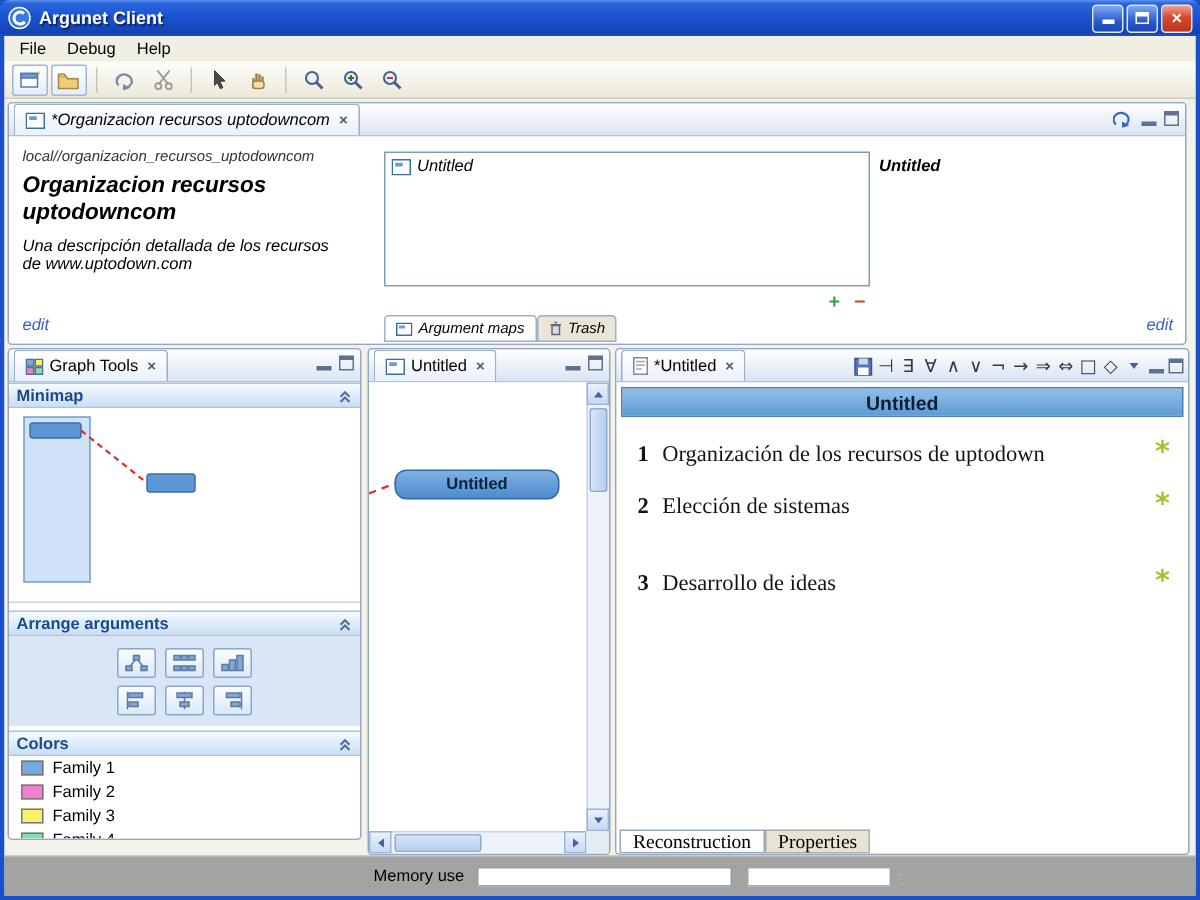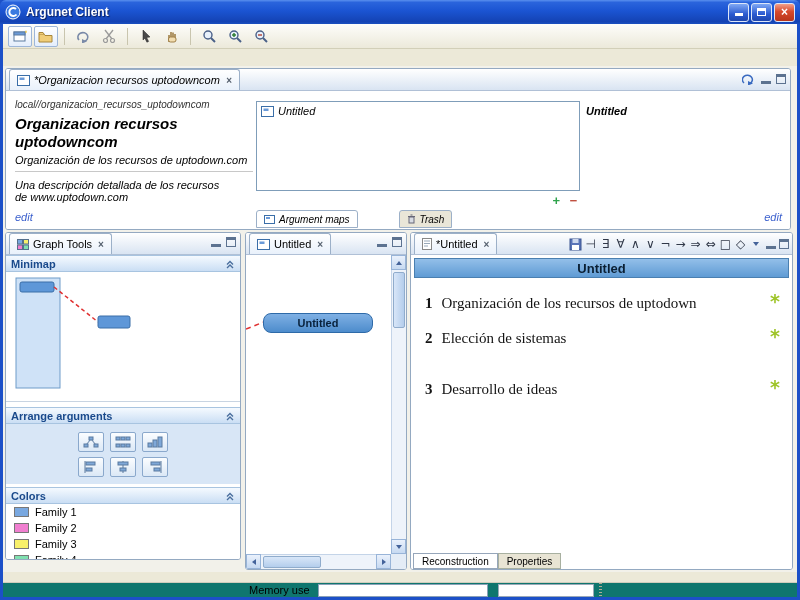--- a/index.html
+++ b/index.html
@@ -58,21 +58,21 @@
   .esub { font-size:11px; padding-bottom:5px; border-bottom:1px solid #c8c8c8; white-space:nowrap; overflow:hidden; }
   .edesc { margin-top:7px; width:205px; }
   .edit-l { position:absolute; left:9px; bottom:6px; }
   .maps-box { position:absolute; left:250px; top:10px; width:324px; height:90px;
     border:1px solid #7f9db9; background:#fff; overflow:hidden; }
   .map-item { display:flex; align-items:center; gap:4px; padding:3px 4px; }
   .pm-row { position:absolute; left:250px; top:102px; width:324px; text-align:right; }
   .pm { display:inline-block; width:14px; font-weight:bold; font-size:13px; text-align:center; }
   .pm.add { color:#2fa34c; }
   .pm.rem { color:#c05040; }
-  .subtabs { position:absolute; left:250px; top:119px; display:flex; align-items:flex-end;gap:41px; }
+  .subtabs { position:absolute; left:250px; top:119px; display:flex; align-items:flex-end; }
   .subtab { height:18px; display:flex; align-items:center; gap:4px; padding:0 7px;
     border:1px solid #9cb0c8; border-radius:3px 3px 0 0; background:#e9e6d8; font-size:10px; }
   .subtab.sel { background:#fff; font-weight:normal; }
   .selpanel { position:absolute; left:580px; top:9px; right:8px; bottom:4px; }
   .sel-head { color:#4a6fa5; }
   .sel-val { font-weight:bold; margin-top:5px; }
   .edit-r { position:absolute; right:0; bottom:2px; }
 
   
   .gt { left:2px; top:166px; width:236px; height:328px; }
@@ -116,26 +116,26 @@
   .rc-header { margin:3px; height:20px; background:linear-gradient(#93bfe9,#5f9bd4); border:1px solid #4a7fb0;
     display:flex; align-items:center; justify-content:center; font-weight:bold; font-size:13px; color:#0a1f33; }
   .rc-items { padding:14px 12px 0 14px; font-family:"Liberation Serif", serif; font-size:15px; color:#141414; }
   .ritem { display:flex; align-items:baseline; }
   .ritem + .ritem { margin-top:18px; }
   .ritem.gap { margin-top:34px; }
   .rnum { font-weight:bold; margin-right:9px; }
   .rtext { flex:1; }
   .rstar { color:#9ec428; font-size:19px; font-weight:bold; font-family:"DejaVu Sans",sans-serif; line-height:10px; }
   .rc-tabs { position:absolute; bottom:0; left:2px; display:flex; }
-  .rctab { height:16px; padding:1px 8px; font-size:10px; border:1px solid #a8b0a0; background:#e8e4d4;
-    display:flex; align-items:center; }
+  .rctab { height:16px; padding:1px 8px; font-size:13px; border:1px solid #a8b0a0; background:#e8e4d4;
+    display:flex; align-items:center;font-family:Liberation Serif, serif; }
   .rctab.sel { background:#fff; border-color:#96a6ba; }
 
   
-  .status { position:absolute; left:0; right:0; bottom:0; height:15px; background:#0f766e;
+  .status { position:absolute; left:0; right:0; bottom:0; height:27px; background:#a3a3a3;
     border-top:1px solid #d0cdbd; display:flex; align-items:center; }
   .grip { width:3px; height:15px; background:repeating-linear-gradient(180deg,#b0ac98 0 1px,transparent 1px 3px); margin:0 5px; }
   .mem-label { margin-left:246px; margin-right:8px; }
   .membar { width:170px; height:13px; border:1px solid #8aa0b8; background:#fff; padding:1px; }
   .membar-fill { width:100%; height:100%;
     background:repeating-linear-gradient(90deg,#46b44e 0 5px,#d8f2d8 5px 7px); }
   .membar2 { width:96px; height:13px; border:1px solid #9aa8b8; background:#fff; margin-left:10px; }
 
   svg { display:block; }
   a, .link { color:#3a5fcd; text-decoration:none; }
@@ -155,20 +155,25 @@
         <span class="g-min"></span>
       </span>
     <span class="winbtn b-max">
         <span class="g-max"></span>
       </span>
     <span class="winbtn b-close">×</span>
   </div>
 
   <div class="inner">
 
+    <div class="menubar">
+      <span class="menu-item">File</span>
+      <span class="menu-item">Debug</span>
+      <span class="menu-item">Help</span>
+    </div>
 
     <div class="toolbar">
       <span class="tbtn framed">
         <svg width="15" height="14" viewBox="0 0 15 14">
           <rect x="1" y="3" width="11" height="9" fill="#fff" stroke="#5a7aa0"></rect>
           <rect x="1" y="3" width="11" height="3" fill="#6a9ad8" stroke="#5a7aa0"></rect>
           <polygon points="13,1 14,3.5 12,3.5" fill="#f0c020"></polygon>
         </svg>
       </span>
       <span class="tbtn framed">
@@ -247,21 +252,20 @@
             </svg>
             <span class="i-min"></span>
             <span class="i-max"></span>
           </div>
         </div>
         <div class="vbody" style="position:absolute;">
 
           <div class="edetails">
             <div class="epath">local//organizacion_recursos_uptodowncom</div>
             <div class="etitle">Organizacion recursos uptodowncom</div>
-            <div class="esub">Organización de los recursos de uptodown.com</div>
             <div class="edesc">Una descripción detallada de los recursos de www.uptodown.com</div>
           </div>
           <span class="link edit-l">edit</span>
 
           <div class="maps-box">
             <div class="map-item">
               <svg width="13" height="11" viewBox="0 0 13 11">
                 <rect x="0.5" y="0.5" width="12" height="10" fill="#fff" stroke="#3a6ea8"></rect>
                 <rect x="2.5" y="2.5" width="5" height="2.5" fill="#6a9ad8"></rect>
               </svg>

